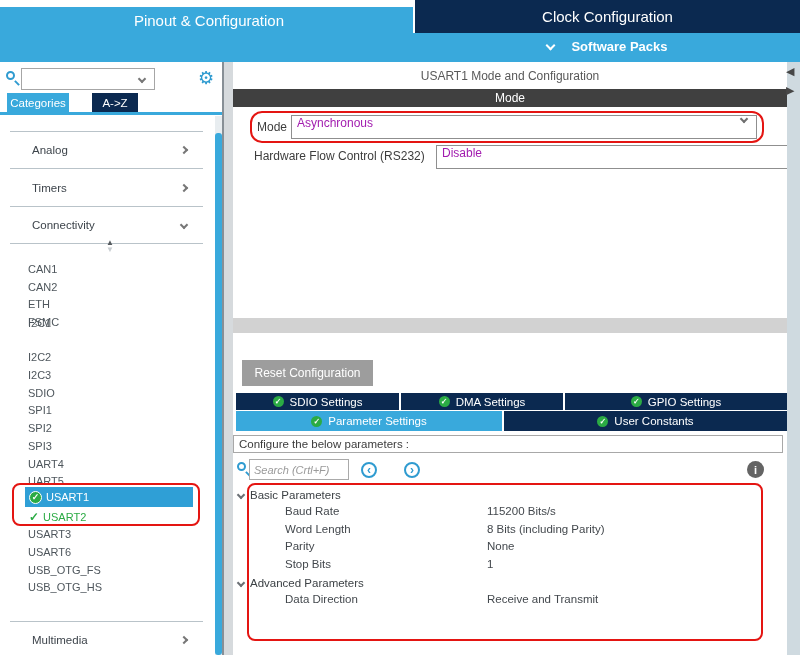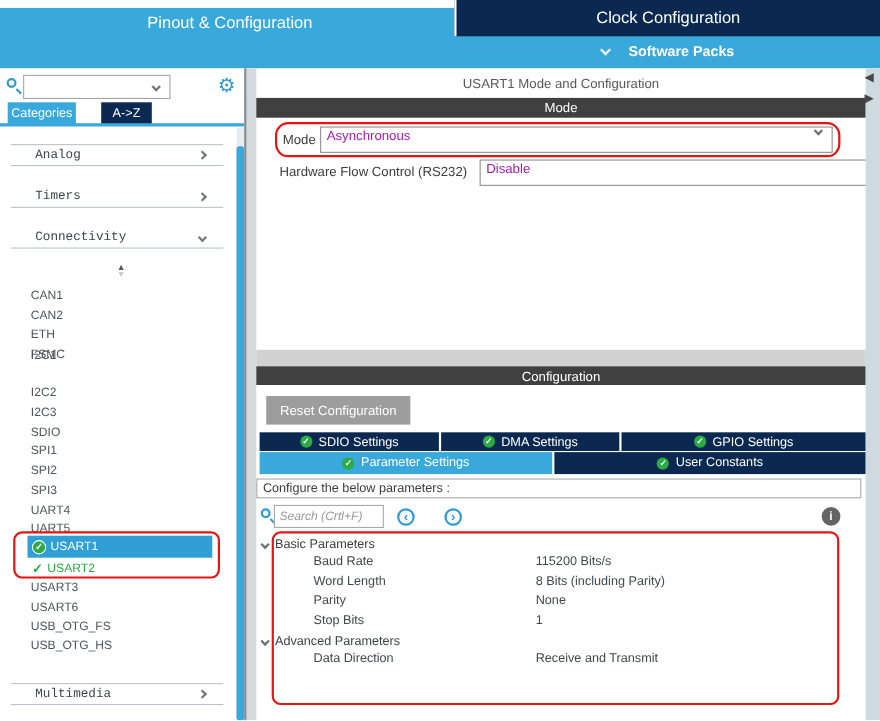--- a/index.html
+++ b/index.html
@@ -21,21 +21,21 @@
   .sb-search-mag { position:absolute; left:6px; top:71px; width:9px; height:9px; border:2px solid #2f9bd0; border-radius:50%; }
   .sb-search-mag::after { content:""; position:absolute; width:2px; height:6px; background:#2f9bd0; transform:rotate(-45deg); left:8px; top:7px; }
   .sb-combo { position:absolute; left:21px; top:68px; width:134px; height:22px; background:#fff; border:1px solid #a6a6a6; }
   .sb-combo .cv { position:absolute; right:9px; top:7px; }
   .gear { position:absolute; left:198px; top:67px; font-size:18px; color:#2f9bd0; cursor:pointer; }
   .sb-tab { position:absolute; top:93px; height:20px; display:flex; align-items:center; justify-content:center; color:#fff; font-size:11.5px; cursor:pointer; }
   .sb-tab.cats { left:7px; width:62px; background:#39a9dc; }
   .sb-tab.az { left:92px; width:46px; background:#0b2950; }
   .sb-underline { position:absolute; left:0; top:112px; width:222px; height:3px; background:#39a9dc; }
 
-  .cat { position:absolute; left:10px; width:193px; height:20px; border-bottom:1px solid #b9c3c9; display:flex; align-items:center; color:#3d444b; font-size:11.5px; cursor:pointer;font-family:Liberation Mono, monospace; }
+  .cat { position:absolute; left:10px; width:193px; height:38px; border-bottom:1px solid #b9c3c9; display:flex; align-items:center; color:#3d444b; font-size:11.5px; cursor:pointer; }
   .cat .lbl { margin-left:22px; }
   .cat .cv { position:absolute; right:16px; }
   .cat.top-line { border-top:1px solid #b9c3c9; }
 
   .spinner { position:absolute; left:103px; top:239px; width:14px; text-align:center; line-height:7px; cursor:pointer; }
   .spinner .up { font-size:8px; color:#555a5e; display:block; }
   .spinner .dn { font-size:8px; color:#c8cdd1; display:block; }
 
   .si { position:absolute; left:0; width:215px; height:17.7px; display:flex; align-items:center; padding-left:28px; font-size:11px; color:#4e565c; cursor:pointer; }
   .si.sel { left:25px; width:168px; padding-left:4px; background:#2f9fd6; color:#fff; gap:4px; }
@@ -181,21 +181,20 @@
   <div class="ann" style="left:250px;top:111px;width:514px;height:32px;border-radius:12px"></div>
 
   <span class="fld-label" style="left:254px;top:149px">Hardware Flow Control (RS232)</span>
   <div class="select" style="left:436px;top:145px;width:386px;height:24px">
     <span>Disable</span>
     <span class="cv"></span>
   </div>
 
   <div class="gray-gap"></div>
 
-  <div class="bar config">Configuration</div>
   <button class="reset-btn">Reset Configuration</button>
 
   <div class="ctab" style="left:236px;top:393px;width:163px">
     <span class="chk-circle">
         <span>✓</span>
       </span>
     <span>SDIO Settings</span>
   </div>
   <div class="ctab" style="left:401px;top:393px;width:162px">
     <span class="chk-circle">

